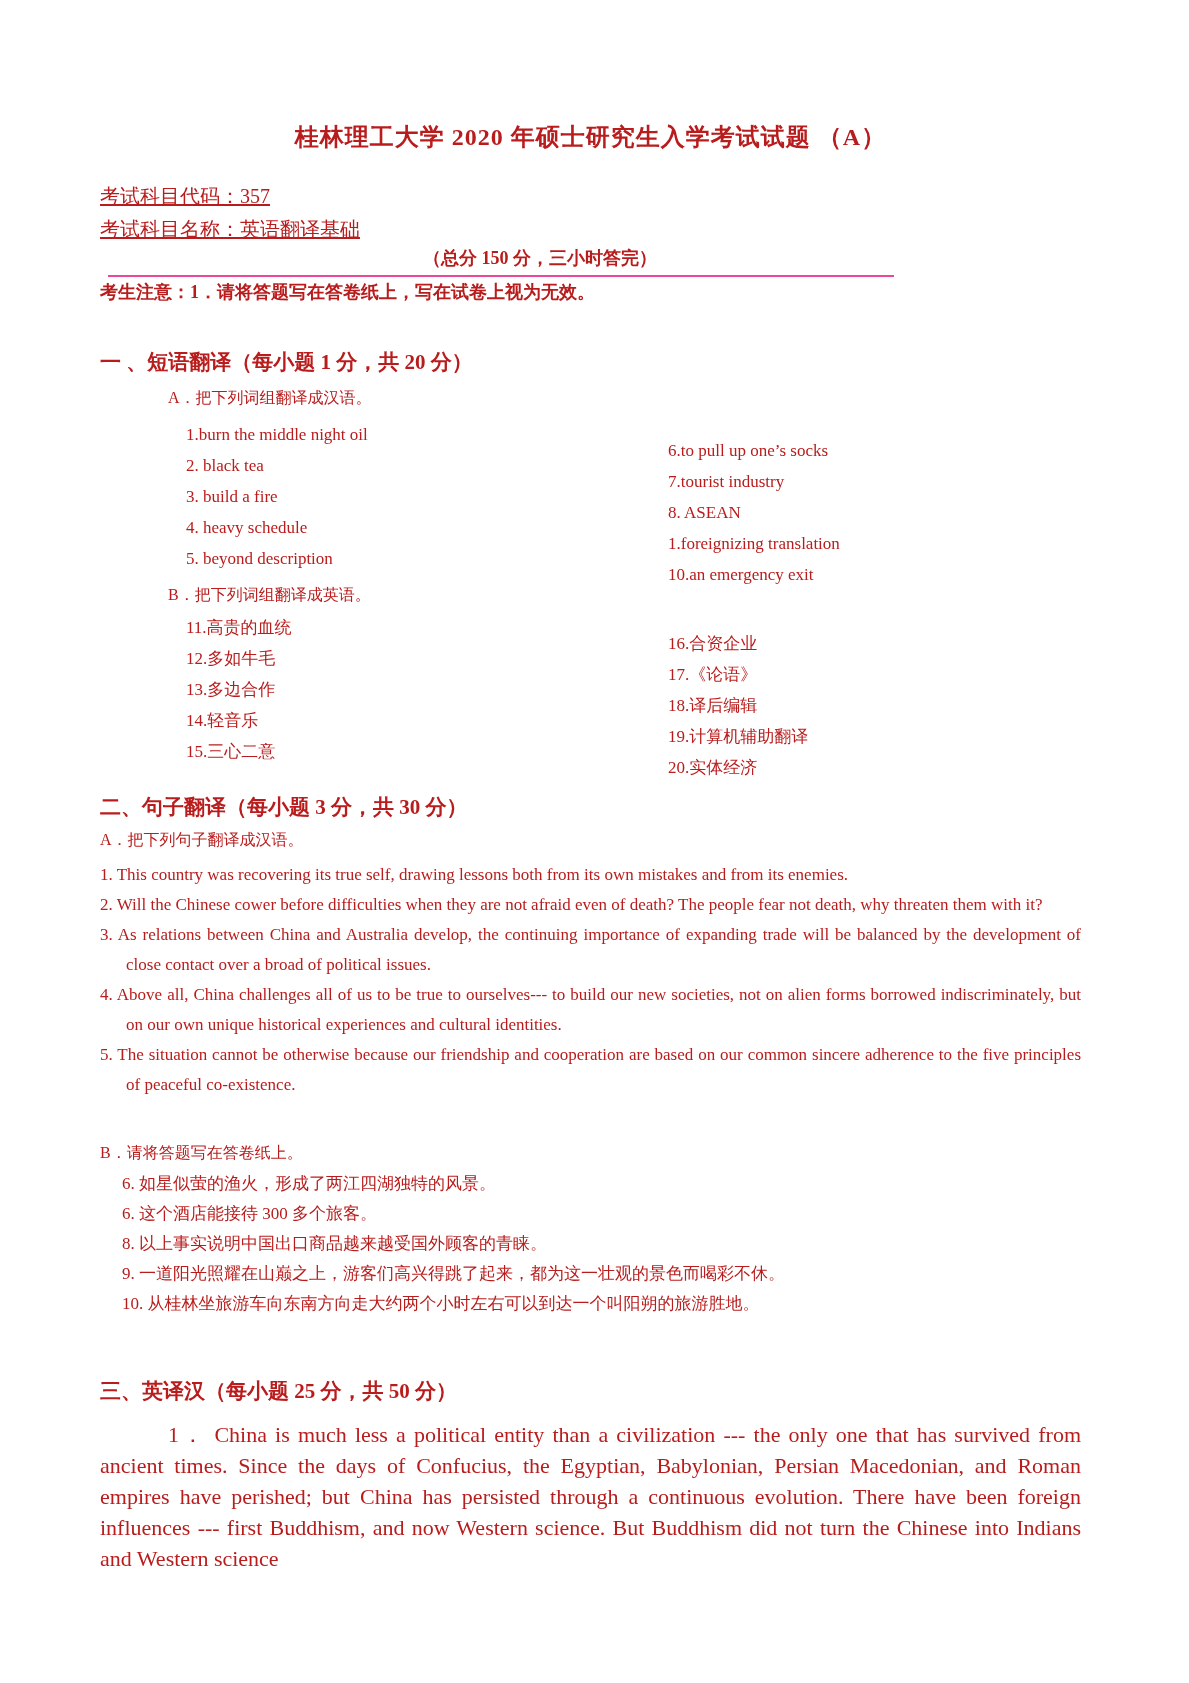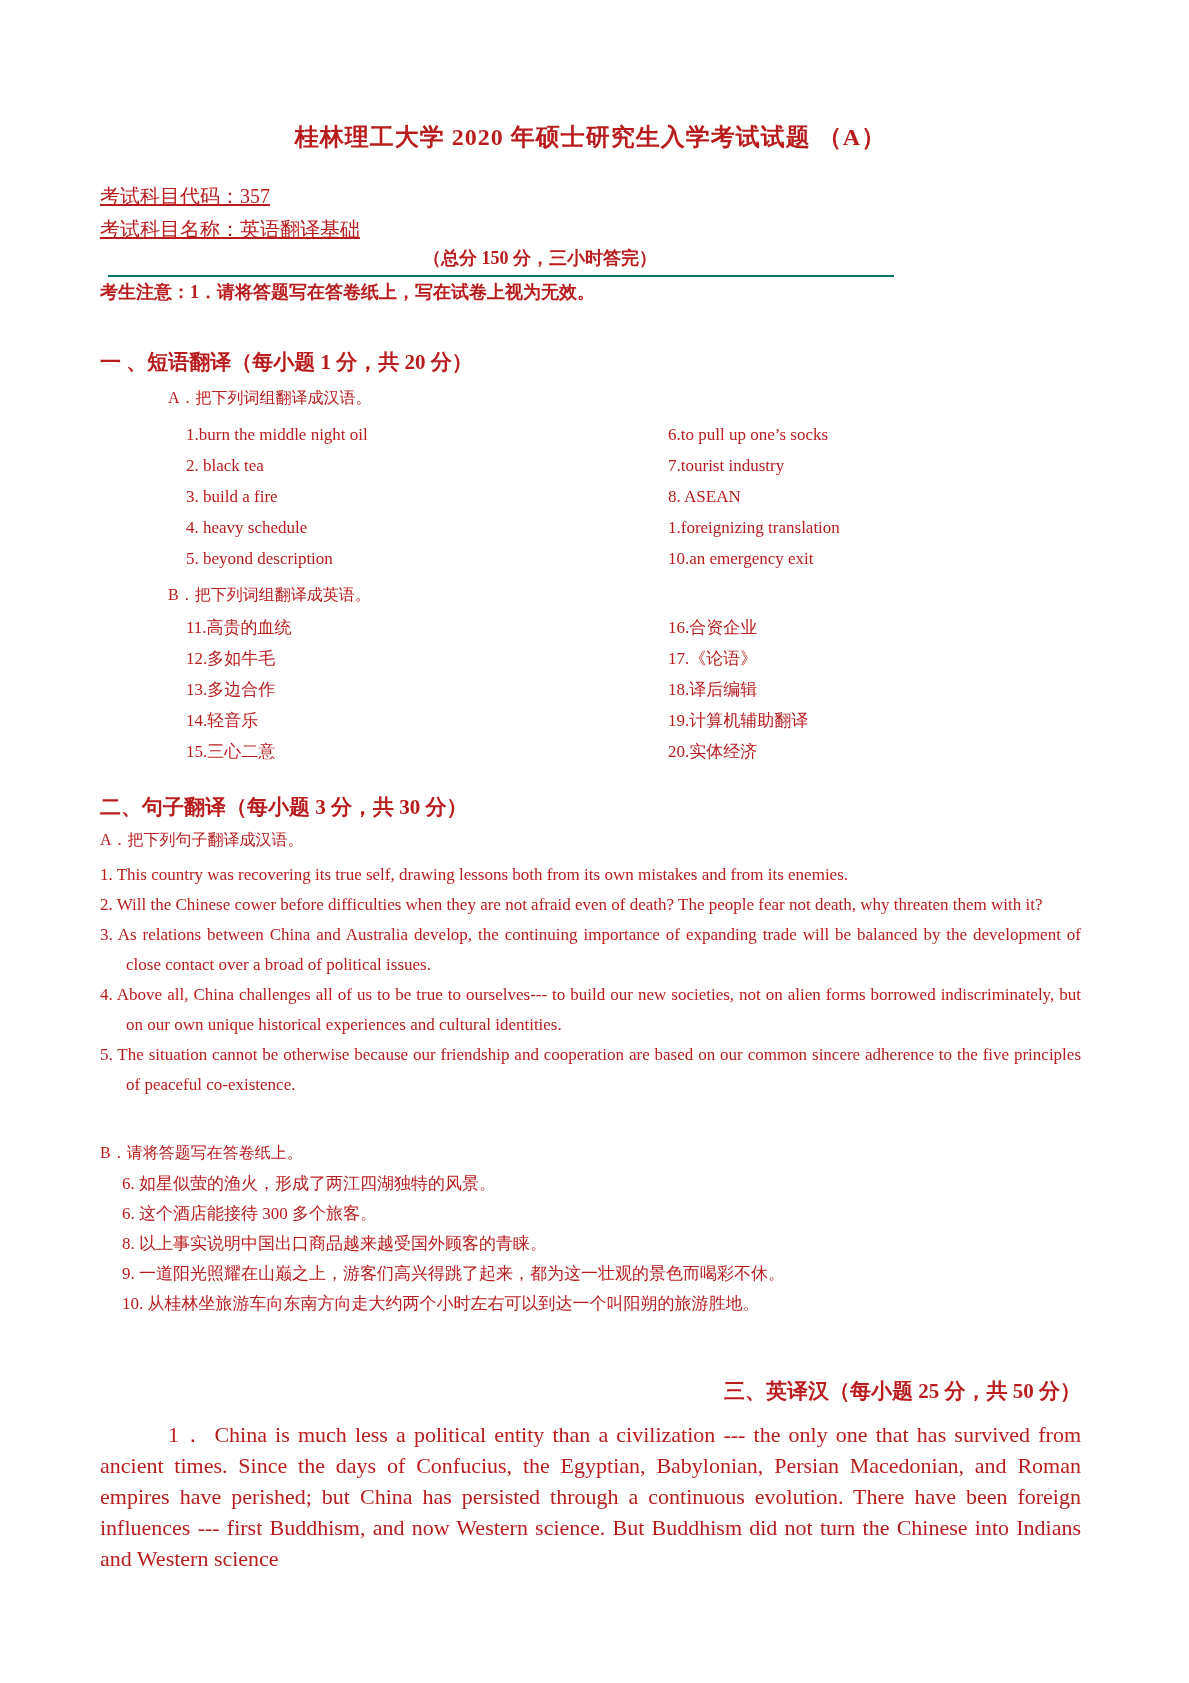--- a/index.html
+++ b/index.html
@@ -26,61 +26,61 @@
   }
   .meta { margin-top: 26px; }
   .meta-line {
     font-size: 20px;
     line-height: 33px;
     text-decoration: underline;
   }
   .total-wrap {
     width: 786px;
     margin-left: 8px;
-    border-bottom: 2px solid #0f766e;
+    border-bottom: 2px solid #ec4899;
     text-align: center;
     text-indent: 78px;
     font-weight: 700;
     font-size: 18px;
     line-height: 24px;
     padding-bottom: 5px;
   }
   .notice {
     margin-top: 2px;
     font-size: 18px;
     font-weight: 700;
     line-height: 26px;
   }
   .sec-heading {
     font-size: 21px;
     line-height: 30px;
     font-weight: 700;
   }
   .sec1-heading { margin-top: 42px; }
   .sec2-heading { margin-top: 25px; }
-  .sec3-heading { margin-top: 57px; text-align: right; }
+  .sec3-heading { margin-top: 57px; }
   .part-label {
     font-size: 16px;
     line-height: 26px;
   }
   .part-label.s1 { margin-left: 68px; margin-top: 8px; }
   .part-label.s2 { margin-top: 5px; }
   .part-label.s2b { margin-top: 40px; }
   .pairs { margin-top: 8px; }
   .pairs.pb { margin-top: 4px; }
   .pair-row {
     position: relative;
     padding-left: 86px;
     font-size: 17px;
     line-height: 31px;
   }
   .pair-right {
     position: absolute;
     left: 568px;
-    top: 0;
+    top: 16px;
   }
   .sentences { margin-top: 7px; }
   .sentence {
     font-size: 17px;
     line-height: 30px;
     text-align: justify;
     padding-left: 26px;
     text-indent: -26px;
   }
   .b-items { margin-top: 3px; }

